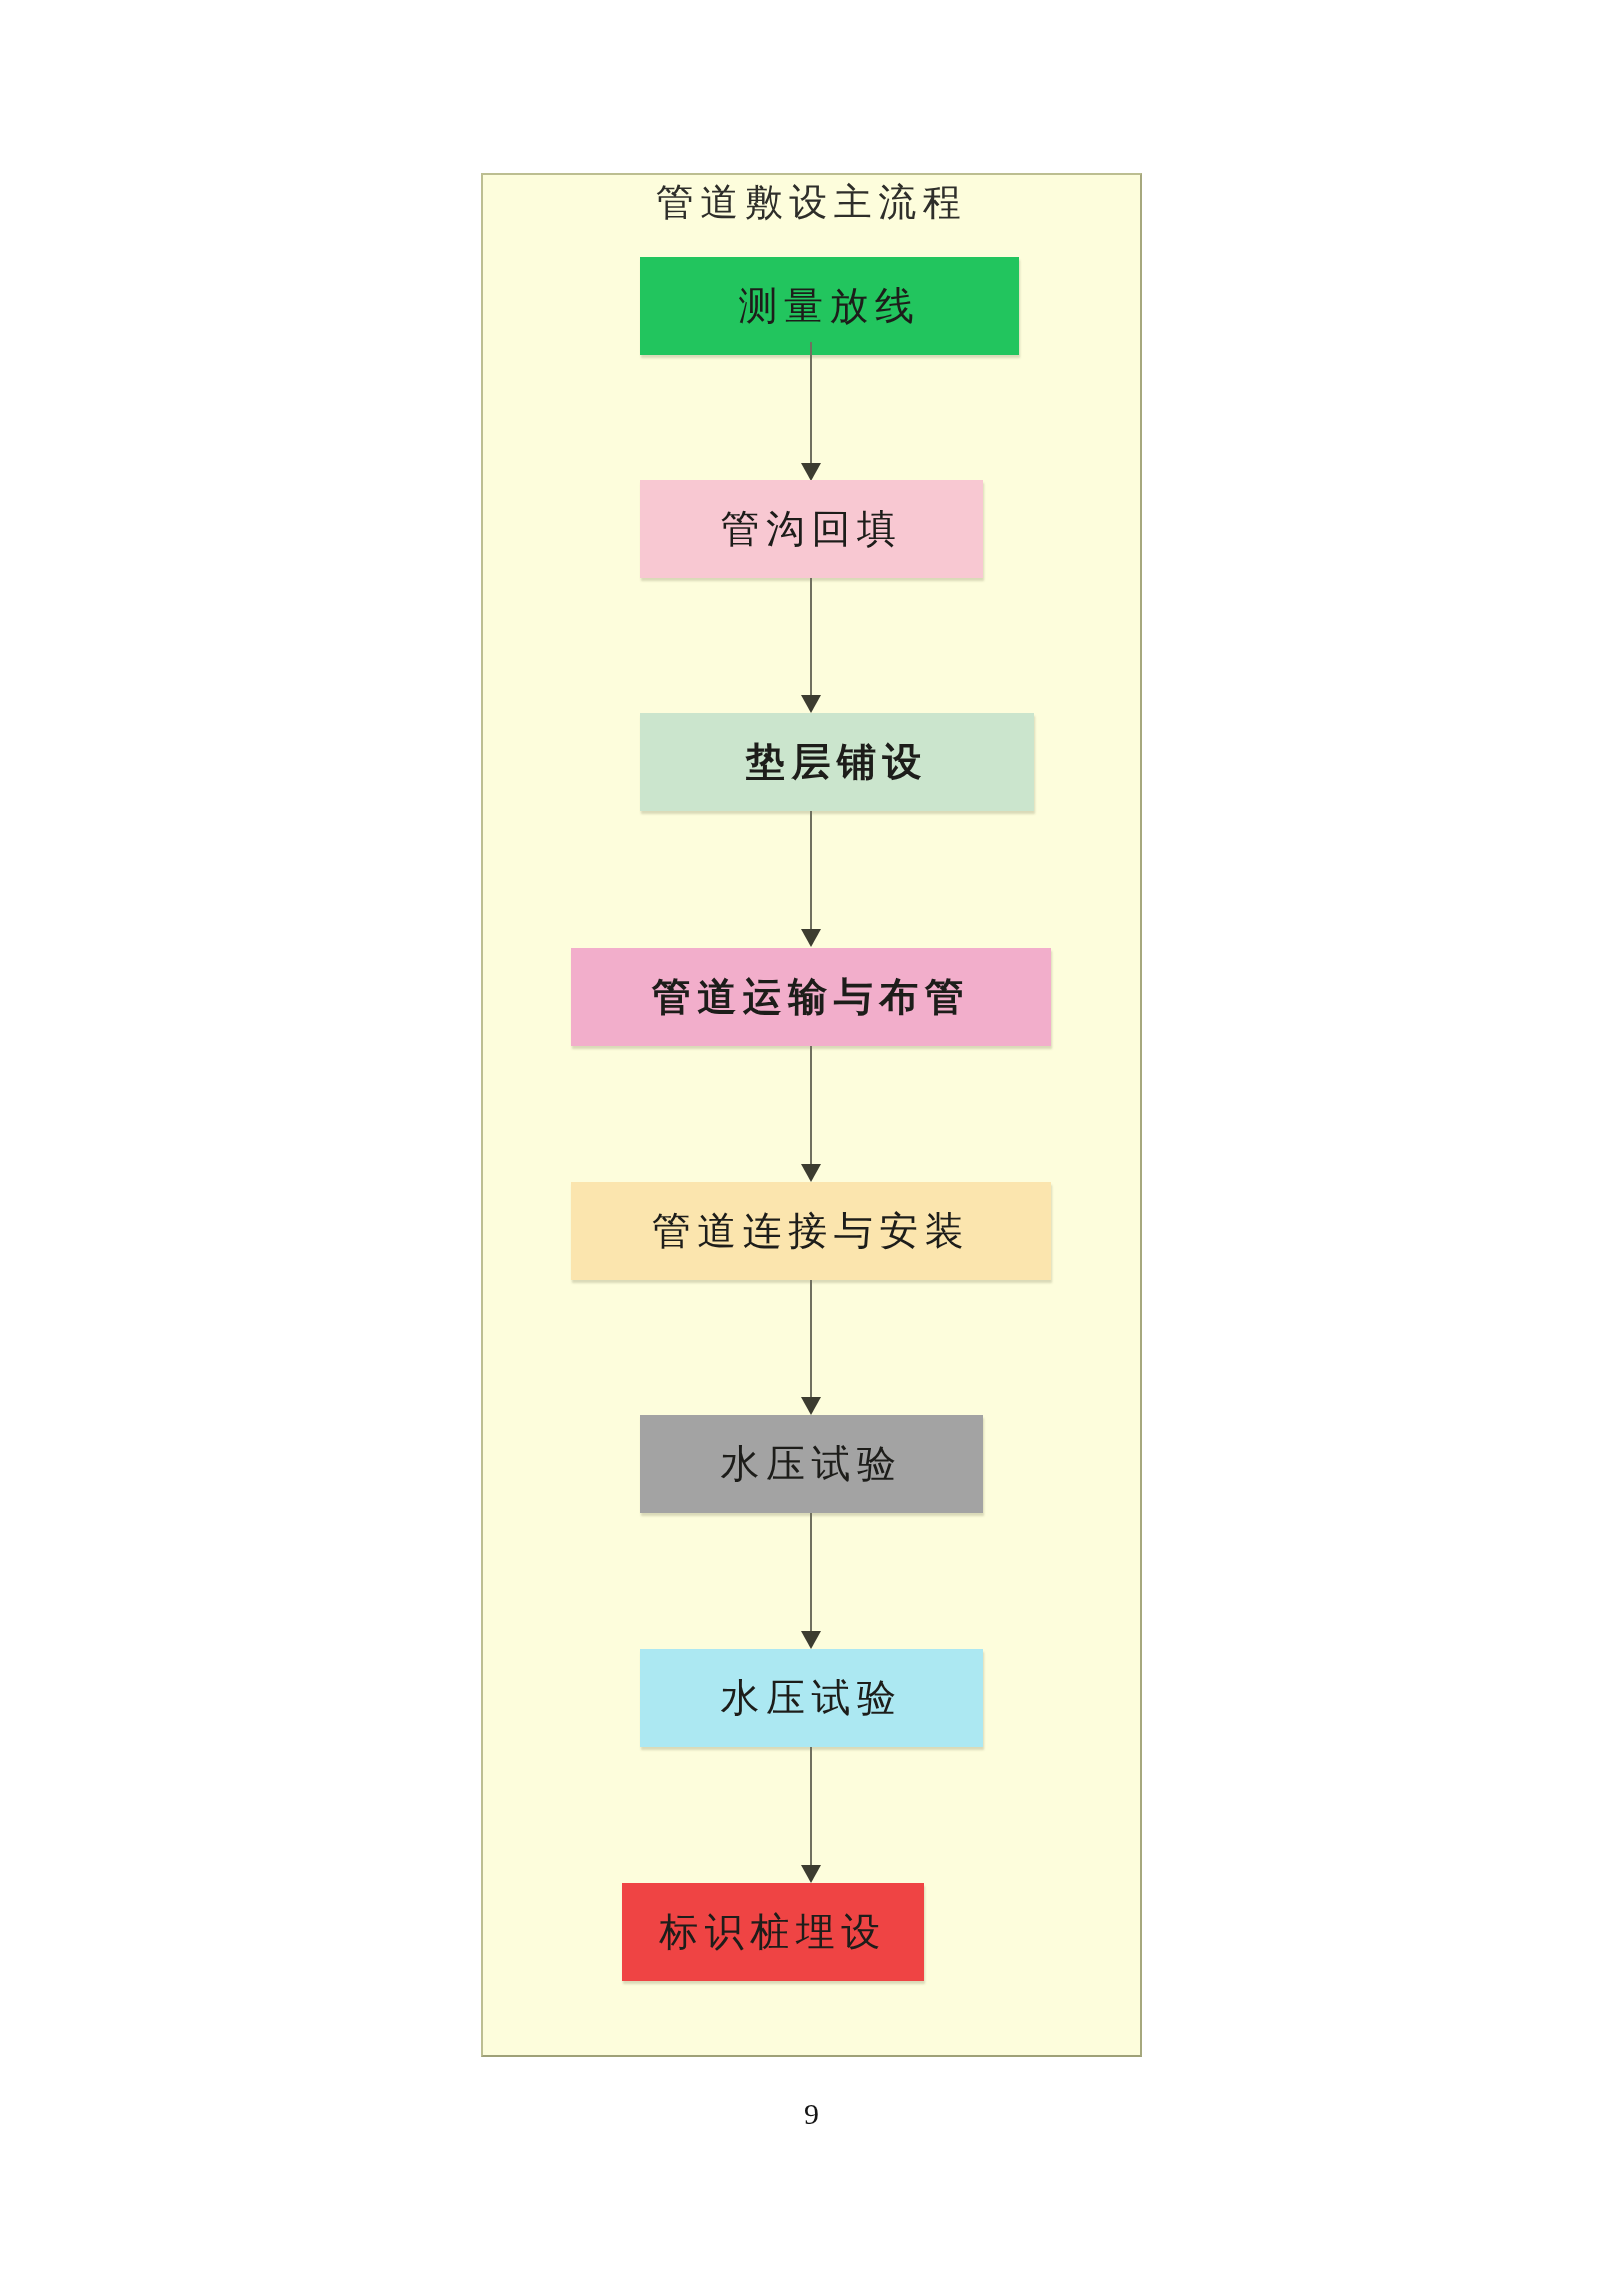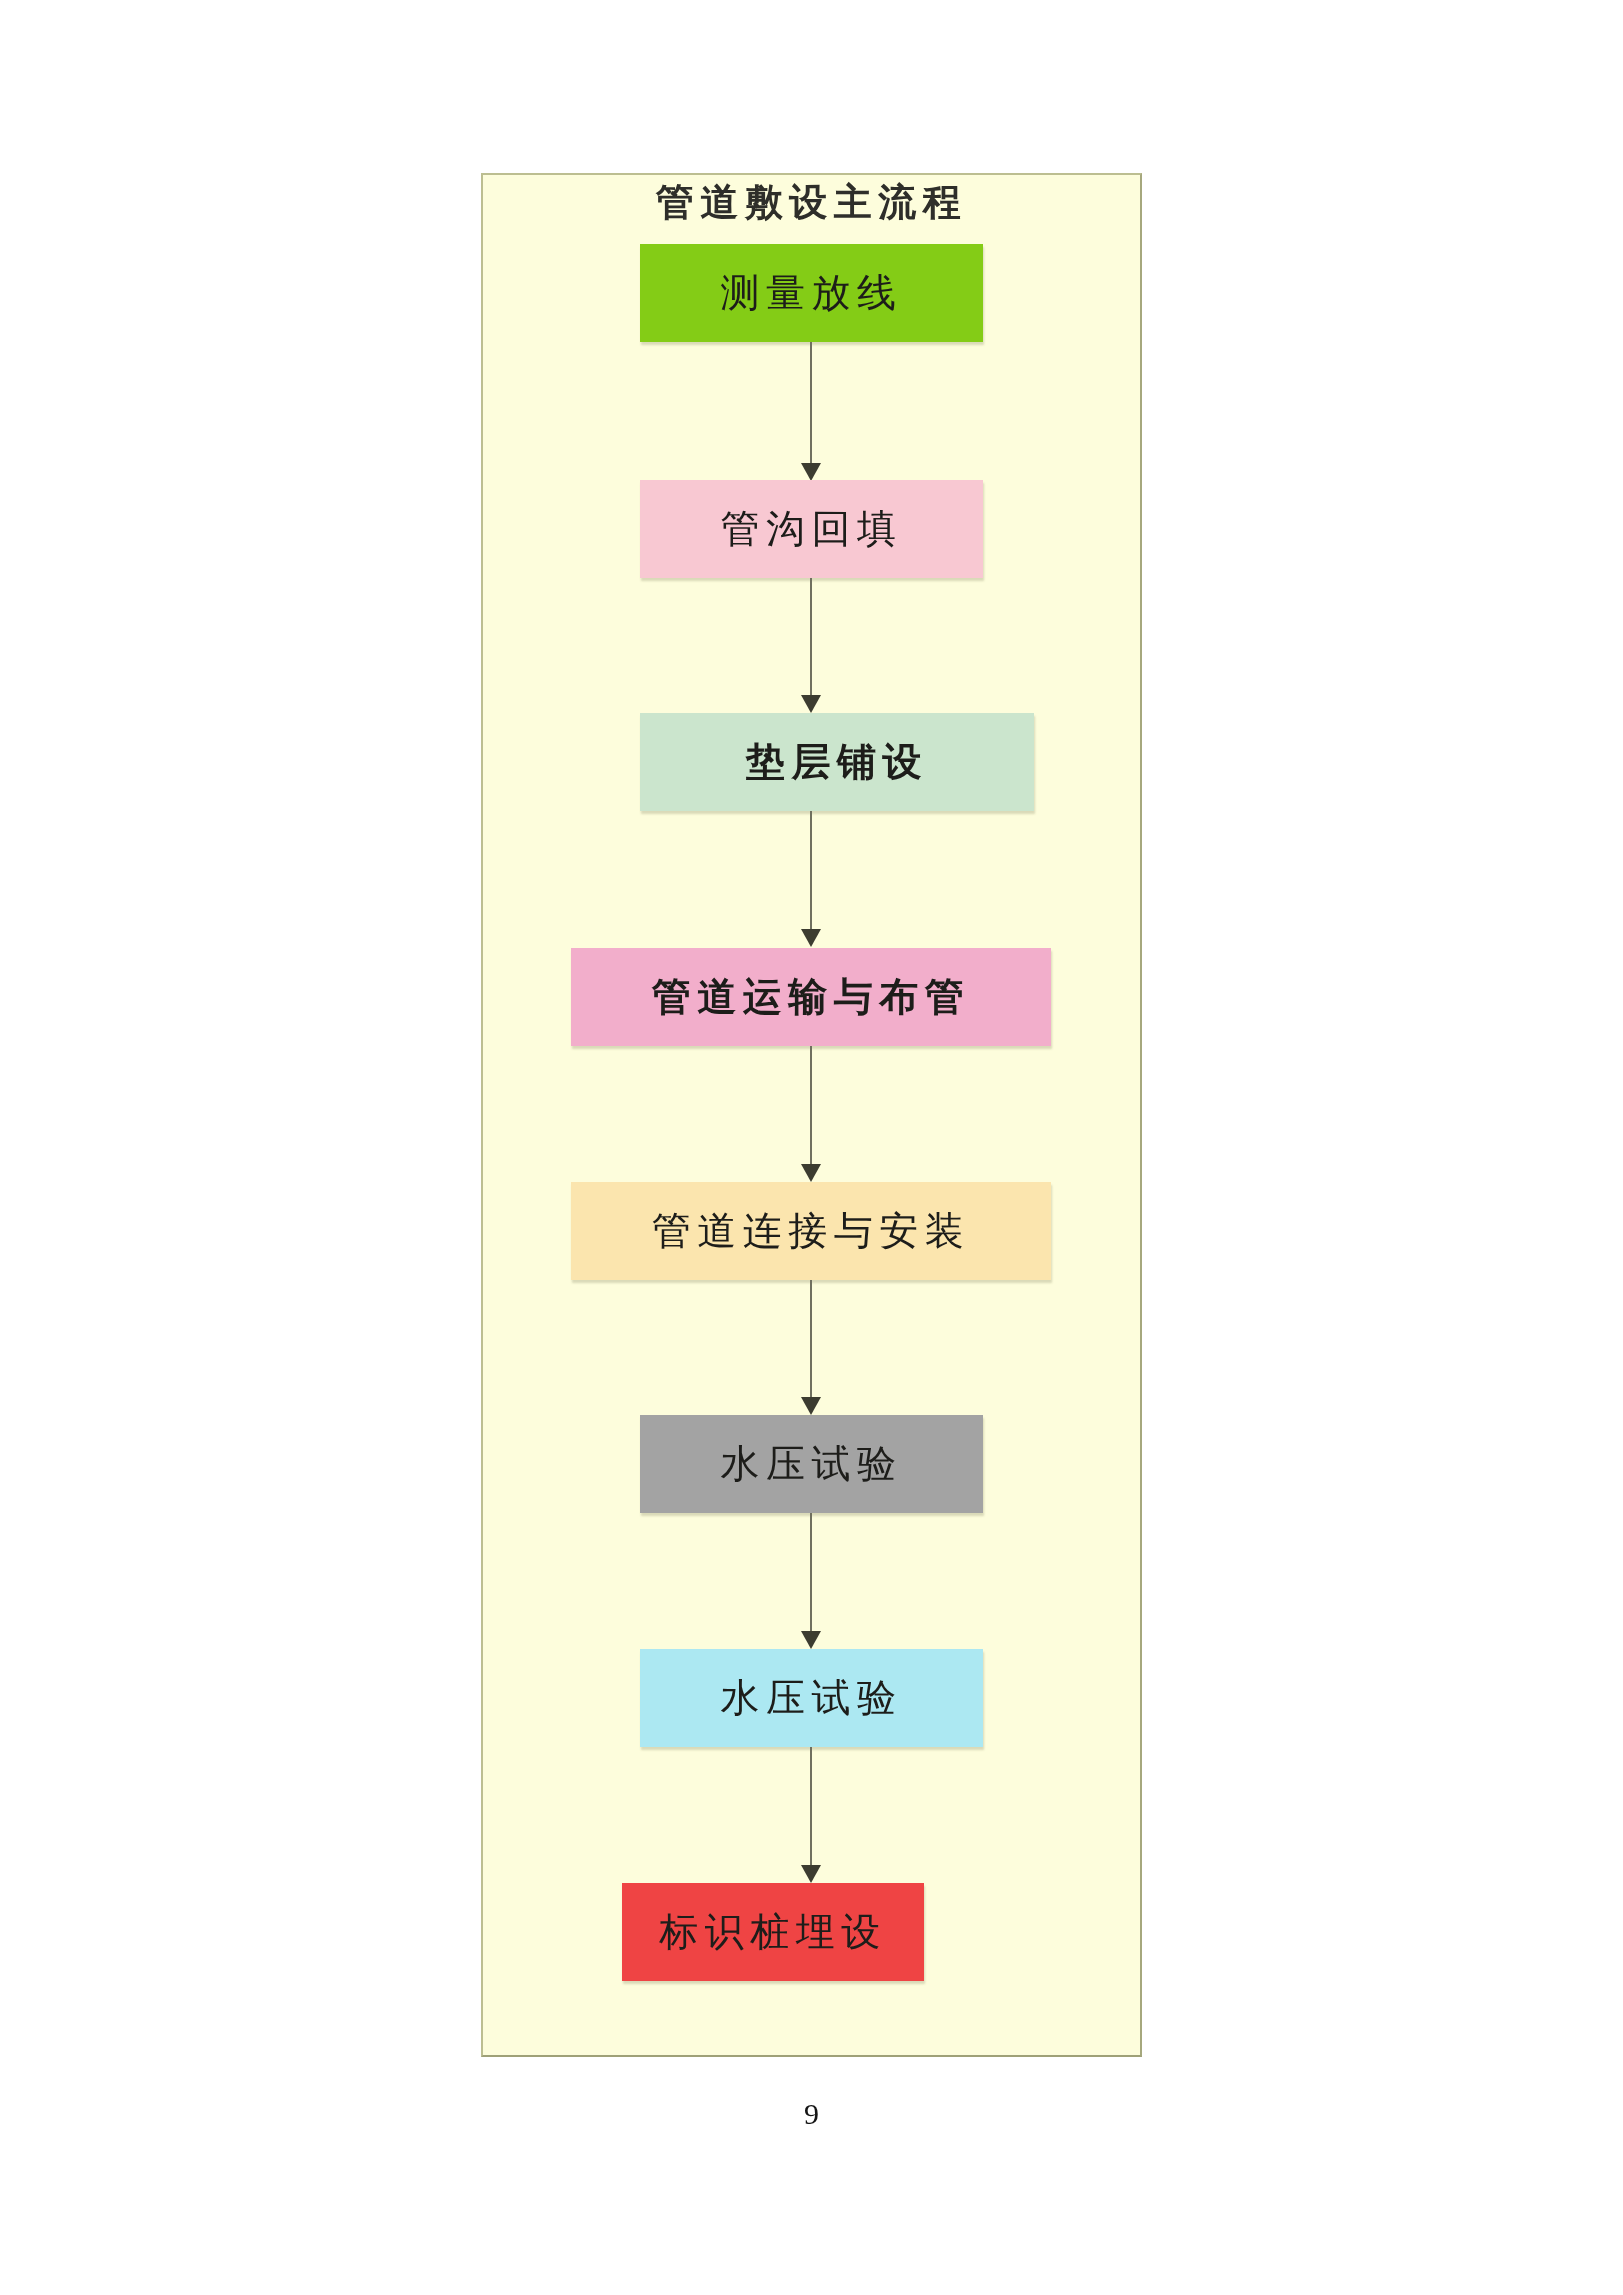--- a/index.html
+++ b/index.html
@@ -23,21 +23,20 @@
   }
   .flow-title{
     position:absolute;
     left:0; right:0;
     top:177px;
     text-align:center;
     font-size:38px;
     letter-spacing:6.5px;
     color:#2E2E2A;
     white-space:nowrap;
-    font-weight:bold;
   }
   .flow-node{
     position:absolute;
     height:98px;
     display:flex;
     align-items:center;
     justify-content:center;
     font-size:39px;
     letter-spacing:6.5px;
     color:#1D1D1A;
@@ -80,21 +79,21 @@
 </style>
 </head>
 <body>
 
 <div class="page">
 
   <div class="flow-container"></div>
 
   <div class="flow-title">管道敷设主流程</div>
 
-  <div class="flow-node" style="left: 640px; top: 244px; width: 343px; background: #84cc16;">测量放线</div>
+  <div class="flow-node" style="left: 640px; top: 257px; width: 379px; background: #22c55e;">测量放线</div>
 
   <div class="flow-arrow" style="top:342px; height:139px;">
     <div class="shaft"></div>
     <div class="head"></div>
   </div>
 
   <div class="flow-node" style="left: 640px; top: 480px; width: 343px; background: rgb(248, 200, 210);">管沟回填</div>
 
   <div class="flow-arrow" style="top:578px; height:135px;">
     <div class="shaft"></div>

